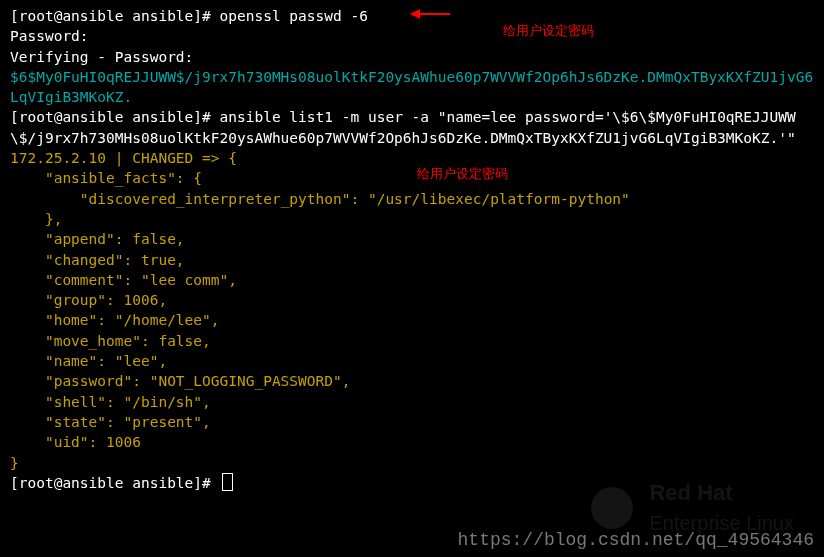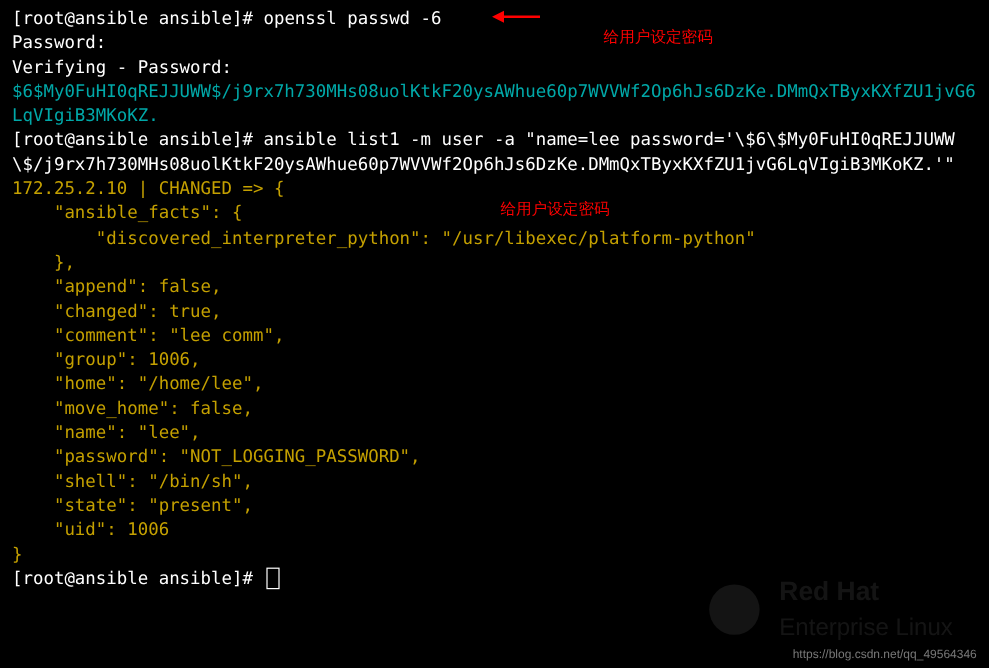--- a/index.html
+++ b/index.html
@@ -53,22 +53,22 @@
     color: #888;
     font-family: Arial, sans-serif;
   }
   .watermark .rh-text .rh1 { font-size: 22px; font-weight: bold; }
   .watermark .rh-text .rh2 { font-size: 20px; }
   .footer-url {
     position: absolute;
     right: 10px;
     bottom: 4px;
     color: #aaa;
-    font-family: Liberation Sans, sans-serif;
-    font-size: 10px;
+    font-family: Liberation Mono, monospace;
+    font-size: 18px;
     opacity: 0.7;
   }
   .cursor {
     display: inline-block;
     width: 9px;
     height: 16px;
     border: 1px solid #fff;
     vertical-align: text-bottom;
     margin-left: 2px;
   }

